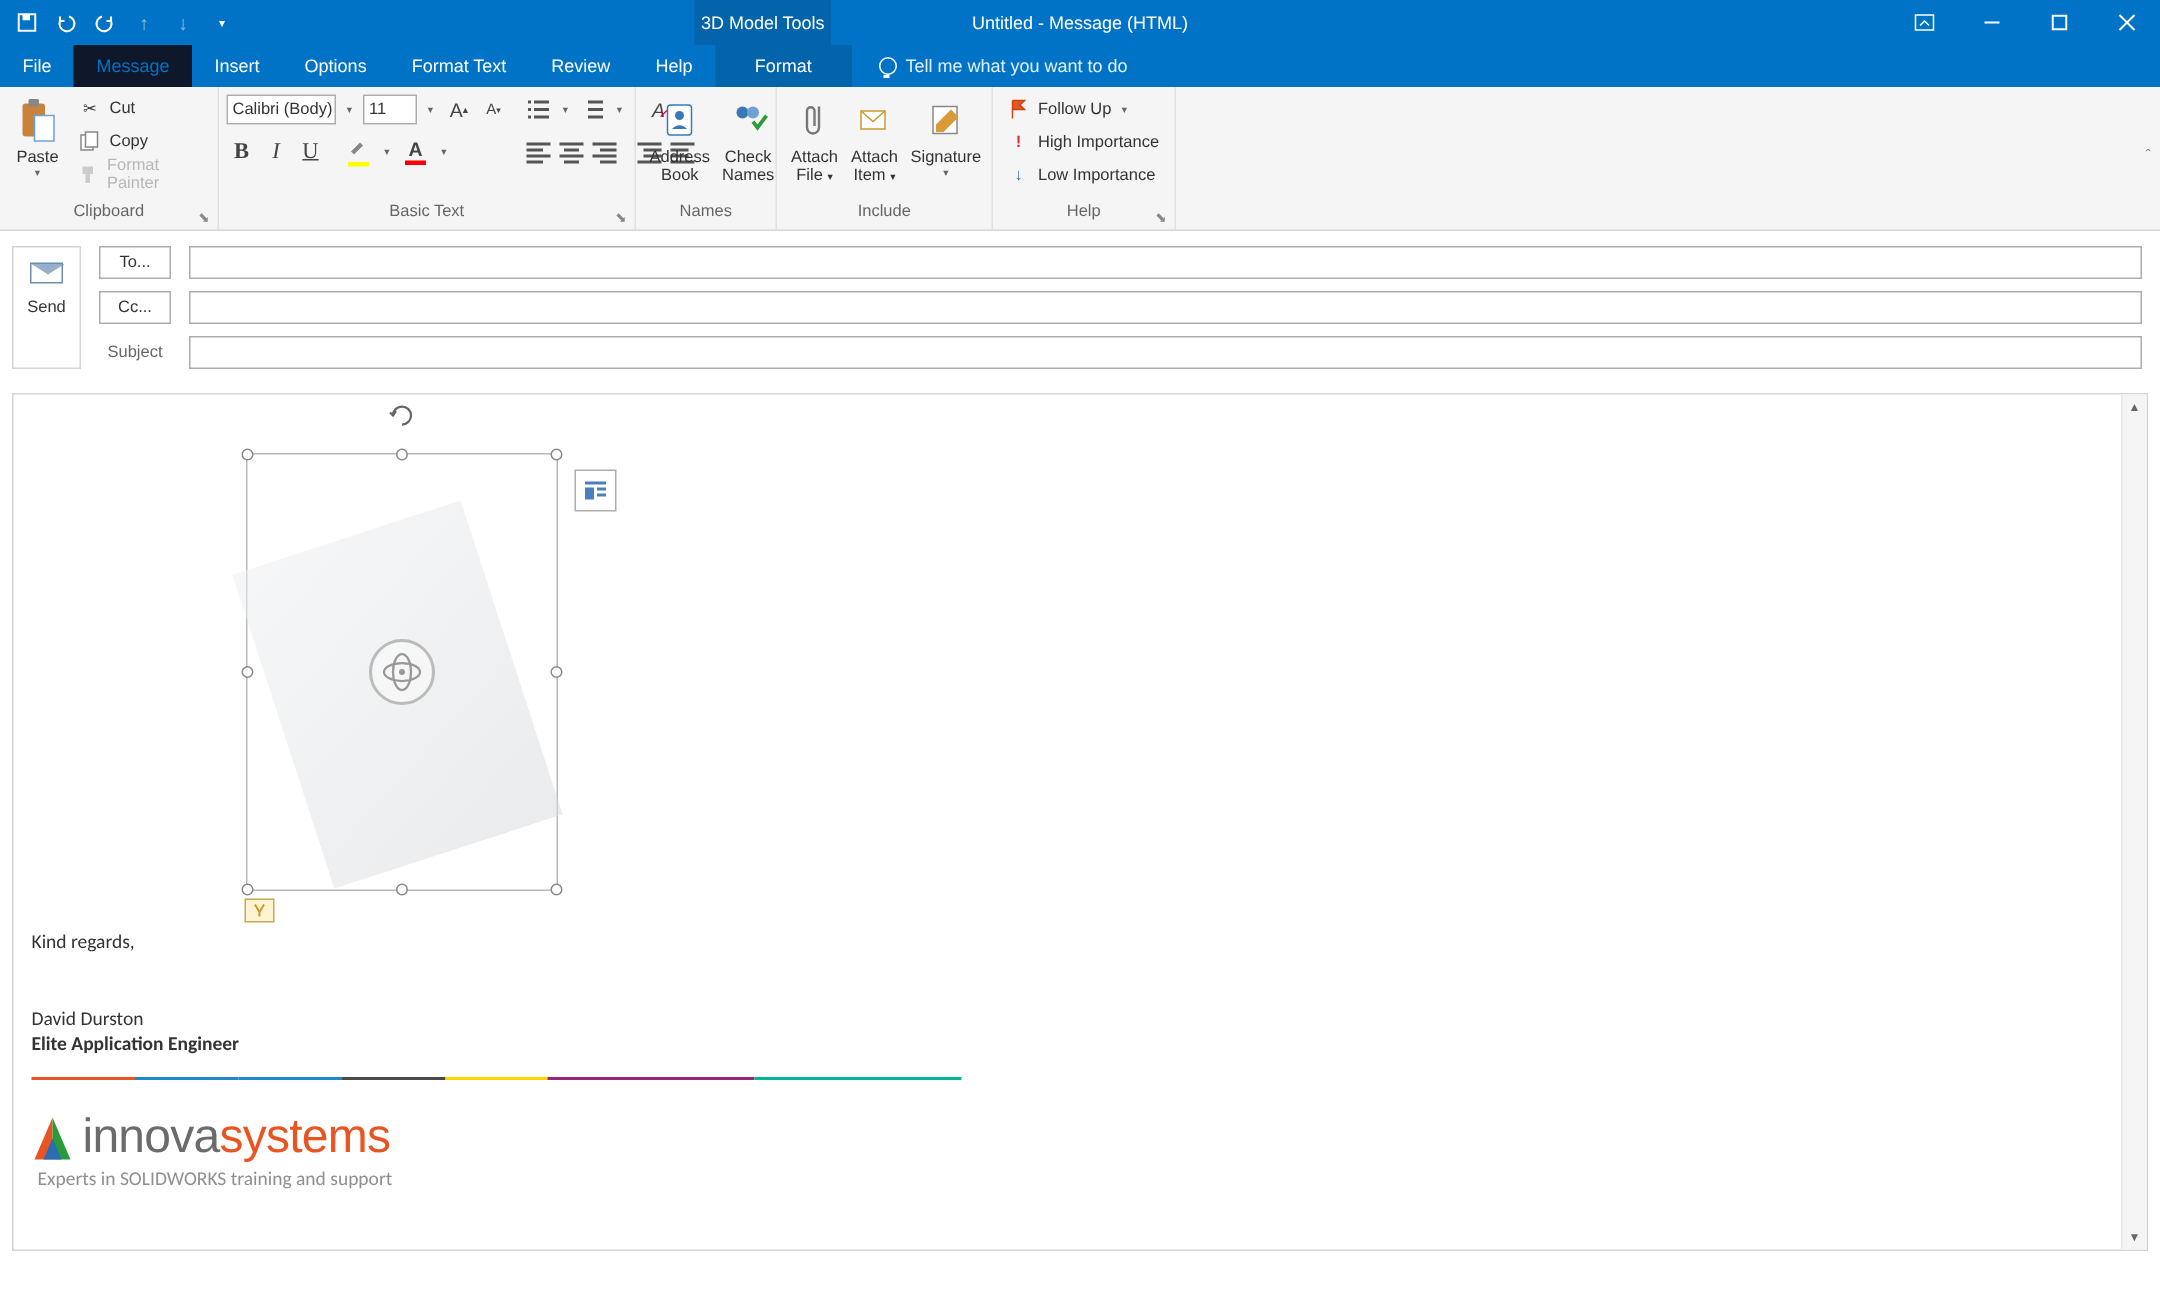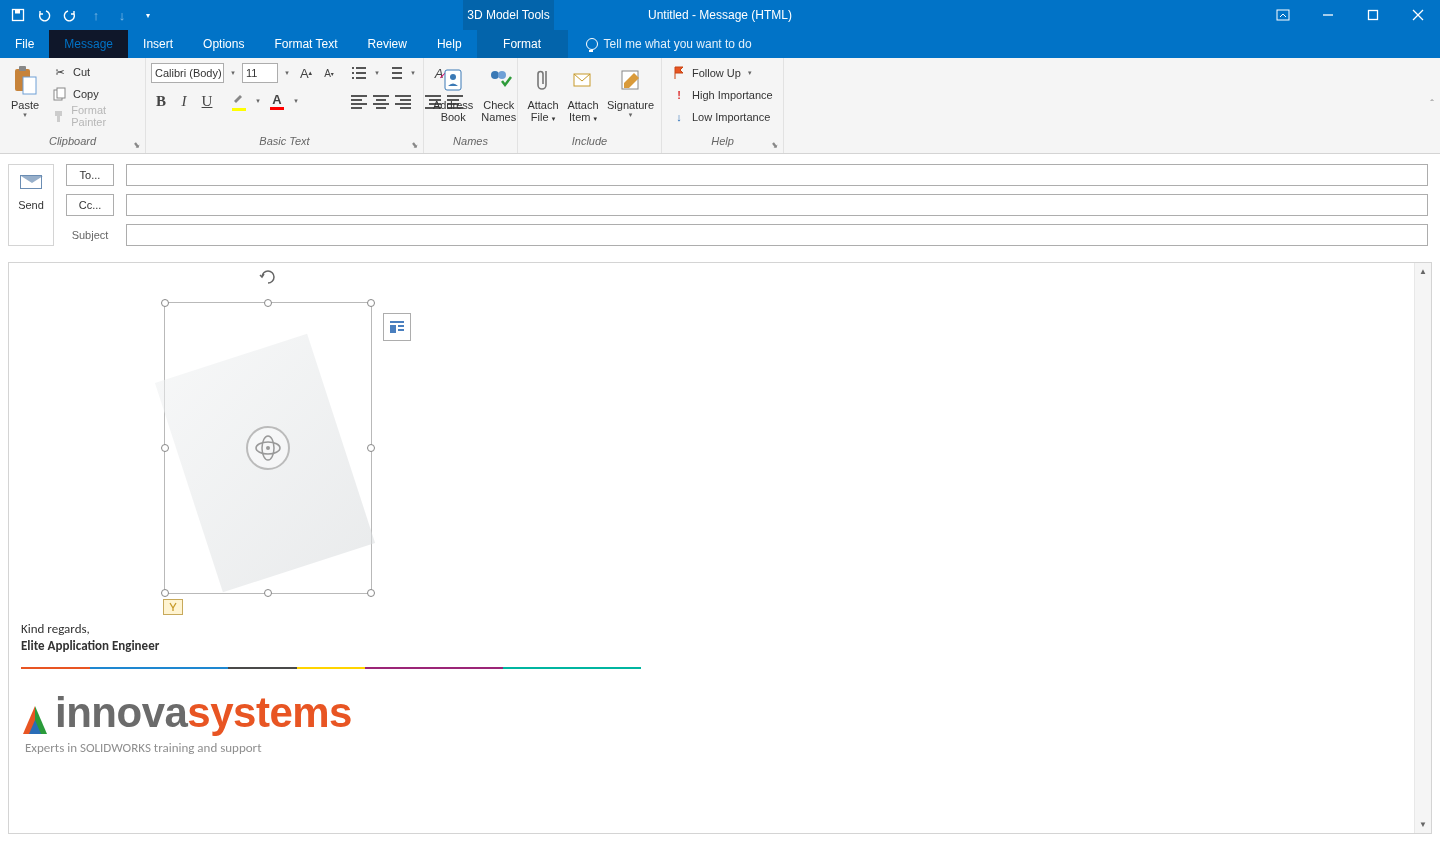--- a/index.html
+++ b/index.html
@@ -23,21 +23,21 @@
 .tab.active{background:#0f172a;color:#0173c7;}
 .tab.format{background:#0364ab;width:91px;justify-content:center;}
 .tab.tellme{padding-left:18px;display:flex;gap:6px;align-items:center;color:#e3f0fa;}
 .lightbulb{width:12px;height:12px;border:1.3px solid #fff;border-radius:50%;position:relative;}
 .lightbulb::after{content:"";position:absolute;width:4px;height:2px;background:#fff;left:2.5px;bottom:-3px;}
 
 
 .ribbon{height:96px;background:#f5f5f5;border-bottom:1px solid #d4d4d4;display:flex;position:relative;}
 .group{border-right:1px solid #e2e2e2;display:flex;flex-direction:column;position:relative;}
 .group-body{flex:1;display:flex;padding:3px 5px 0 5px;}
-.group-label{height:18px;font-size:11px;color:#666;text-align:center;position:relative;font-style:italic;}
+.group-label{height:18px;font-size:11px;color:#666;text-align:center;position:relative;}
 .launcher{position:absolute;right:3px;bottom:2px;width:12px;height:12px;display:flex;align-items:center;justify-content:center;font-size:9px;color:#888;}
 
 .big-btn{display:flex;flex-direction:column;align-items:center;justify-content:flex-start;padding:3px 4px 0 4px;}
 .big-btn .ic{width:32px;height:32px;display:flex;align-items:center;justify-content:center;}
 .big-btn .lbl{font-size:11px;line-height:12px;text-align:center;margin-top:3px;}
 .stack{display:flex;flex-direction:column;justify-content:flex-start;gap:0;}
 .small-btn{height:22px;display:flex;align-items:center;gap:5px;padding:0 4px;font-size:11px;}
 .small-btn.disabled{color:#b7b7b7;}
 .small-btn .sic{width:16px;height:16px;display:flex;align-items:center;justify-content:center;}
 
@@ -97,21 +97,21 @@
 .model-shade{position:absolute;left:20px;top:50px;width:160px;height:220px;background:linear-gradient(150deg,#eef0f1 0%,#d9dcde 100%);opacity:.55;transform:rotate(-18deg);}
 
 .sig{margin-top:340px;}
 .sig p{font-size:13px;font-family:Calibri,sans-serif;margin-bottom:2px;}
 .sig .name{margin-top:36px;}
 .sig .role{font-weight:700;}
 .rainbow{height:2px;width:620px;margin:14px 0 18px 0;display:flex;}
 .rainbow span{flex:1;height:2px;}
 .logo-block{display:flex;align-items:flex-end;gap:6px;margin-bottom:6px;}
 .logo-tri{width:28px;height:34px;}
-.logo-text{font-family:Calibri,sans-serif;font-size:42px;color:#e85523;letter-spacing:-.5px;font-weight:bold;}
+.logo-text{font-family:Calibri,sans-serif;font-size:32px;color:#e85523;letter-spacing:-.5px;}
 .logo-text .gray{color:#6b6b6b;}
 .tag{font-size:13px;color:#8f8f8f;margin-top:-4px;margin-left:4px;}
 
 .vscroll{position:absolute;right:0;top:0;bottom:0;width:17px;background:#f5f5f5;border-left:1px solid #e8e8e8;}
 .vscroll .up,.vscroll .dn{height:17px;display:flex;align-items:center;justify-content:center;font-size:8px;color:#666;}
 .vscroll .track{position:absolute;top:17px;bottom:17px;left:0;right:0;}
 .vscroll .dn{position:absolute;bottom:0;left:0;right:0;}
 </style>
 </head>
 <body>
@@ -481,20 +481,21 @@
       <svg width="18" height="18" viewBox="0 0 18 18">
           <rect x="2" y="3" width="14" height="2" fill="#4a7fbf"></rect>
           <rect x="2" y="7" width="6" height="8" fill="#4a7fbf"></rect>
           <rect x="10" y="7" width="6" height="2" fill="#4a7fbf"></rect>
           <rect x="10" y="11" width="6" height="2" fill="#4a7fbf"></rect>
         </svg>
     </div>
 
     <div class="sig" style="margin-left:6px;">
       <p>Kind regards,</p>
+      <p class="name">David Durston</p>
       <p class="role">Elite Application Engineer</p>
       <div class="rainbow" id="rainbow">
           <span style="background: rgb(232, 85, 35);"></span>
           <span style="background: rgb(30, 135, 208);"></span>
           <span style="background: rgb(30, 135, 208);"></span>
           <span style="background: rgb(74, 74, 73);"></span>
           <span style="background: rgb(255, 212, 0);"></span>
           <span style="background: rgb(155, 37, 119);"></span>
           <span style="background: rgb(155, 37, 119);"></span>
           <span style="background: rgb(0, 181, 160);"></span>

